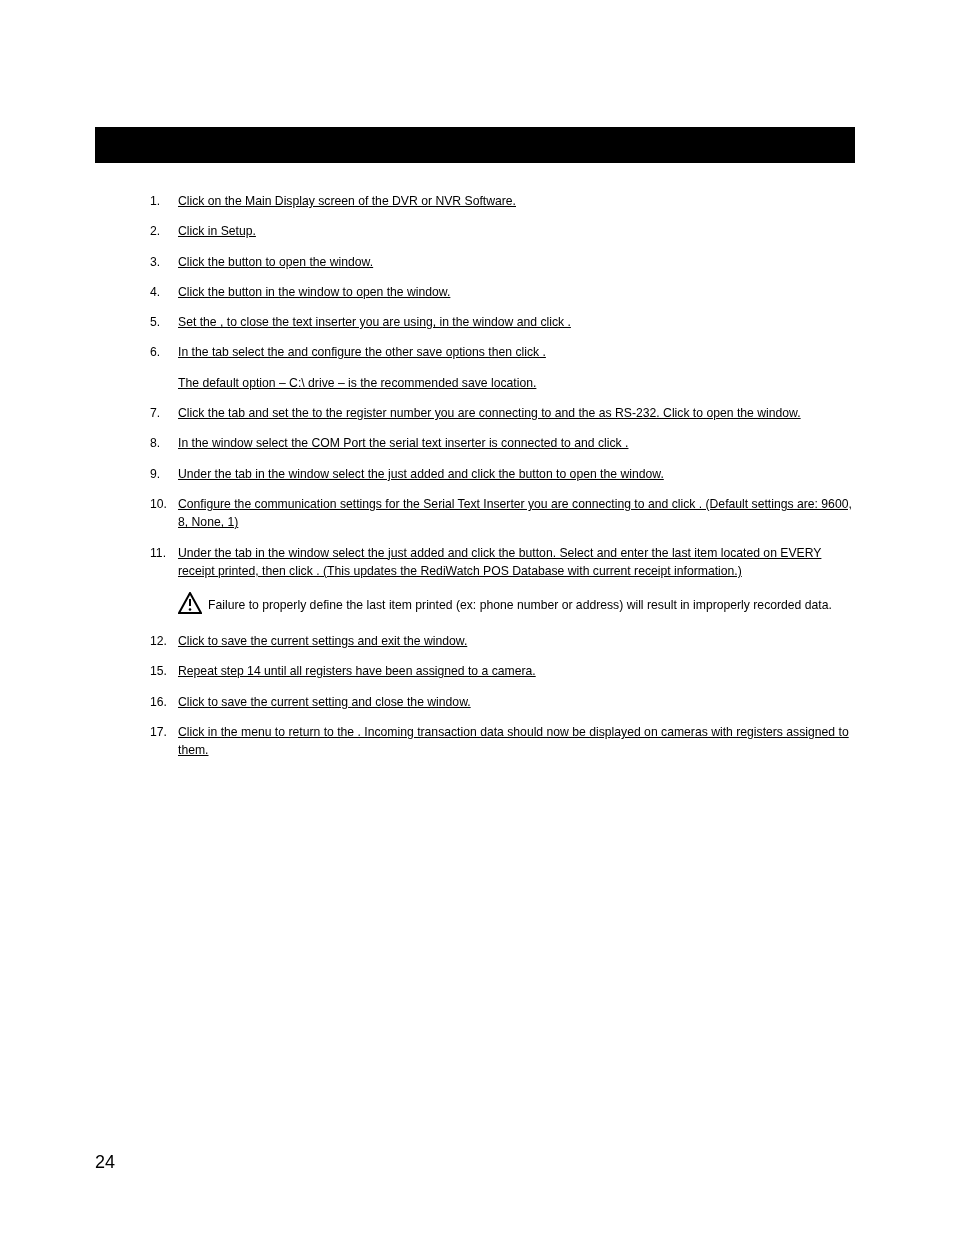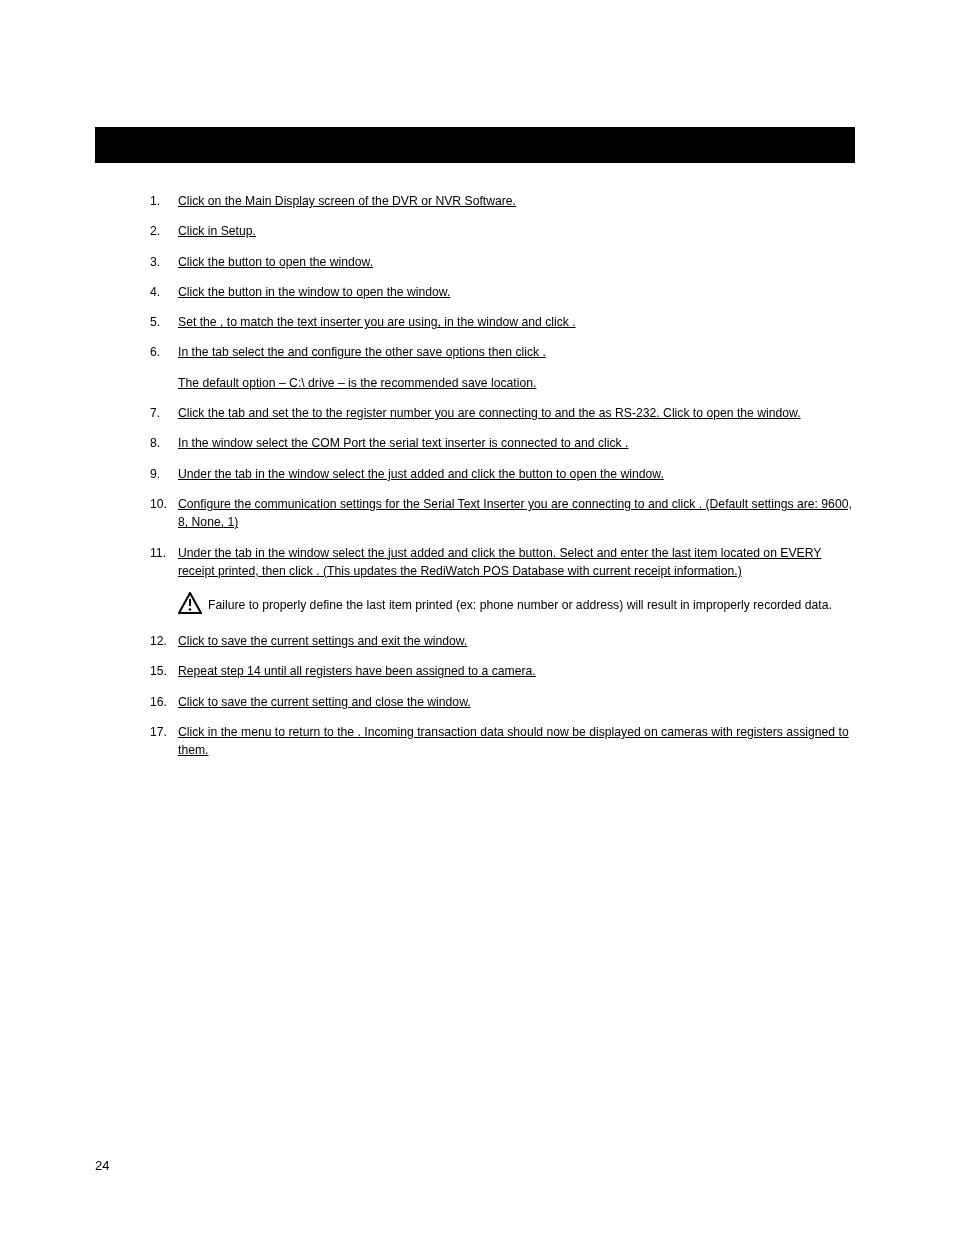--- a/index.html
+++ b/index.html
@@ -59,21 +59,21 @@
     line-height: 1;
   }
   .caution-txt {
     flex: 1;
     font-size: 12.2px;
   }
   .page-number {
     position: absolute;
     left: 95px;
     bottom: 62px;
-    font-size: 13px;
+    font-size: 18px;
   }
 </style>
 </head>
 <body>
 
 <div class="page">
 
   <div class="black-bar"></div>
 
   <div class="content">
@@ -93,21 +93,21 @@
       <div class="body">Click the                    button to open the                     window.</div>
     </div>
 
     <div class="step">
       <div class="num">4.</div>
       <div class="body">Click the                               button in the                     window to open the                                            window.</div>
     </div>
 
     <div class="step">
       <div class="num">5.</div>
-      <div class="body">Set the            , to match the text inserter you are using, in the                                           window and click          .</div>
+      <div class="body">Set the            , to close the text inserter you are using, in the                                           window and click          .</div>
     </div>
 
     <div class="step">
       <div class="num">6.</div>
       <div class="body">In the           tab select the                           and configure the other save options then click          .</div>
     </div>
 
     <div class="step">
       <div class="num"></div>
       <div class="body">The default option – C:\ drive – is the recommended save location.</div>

